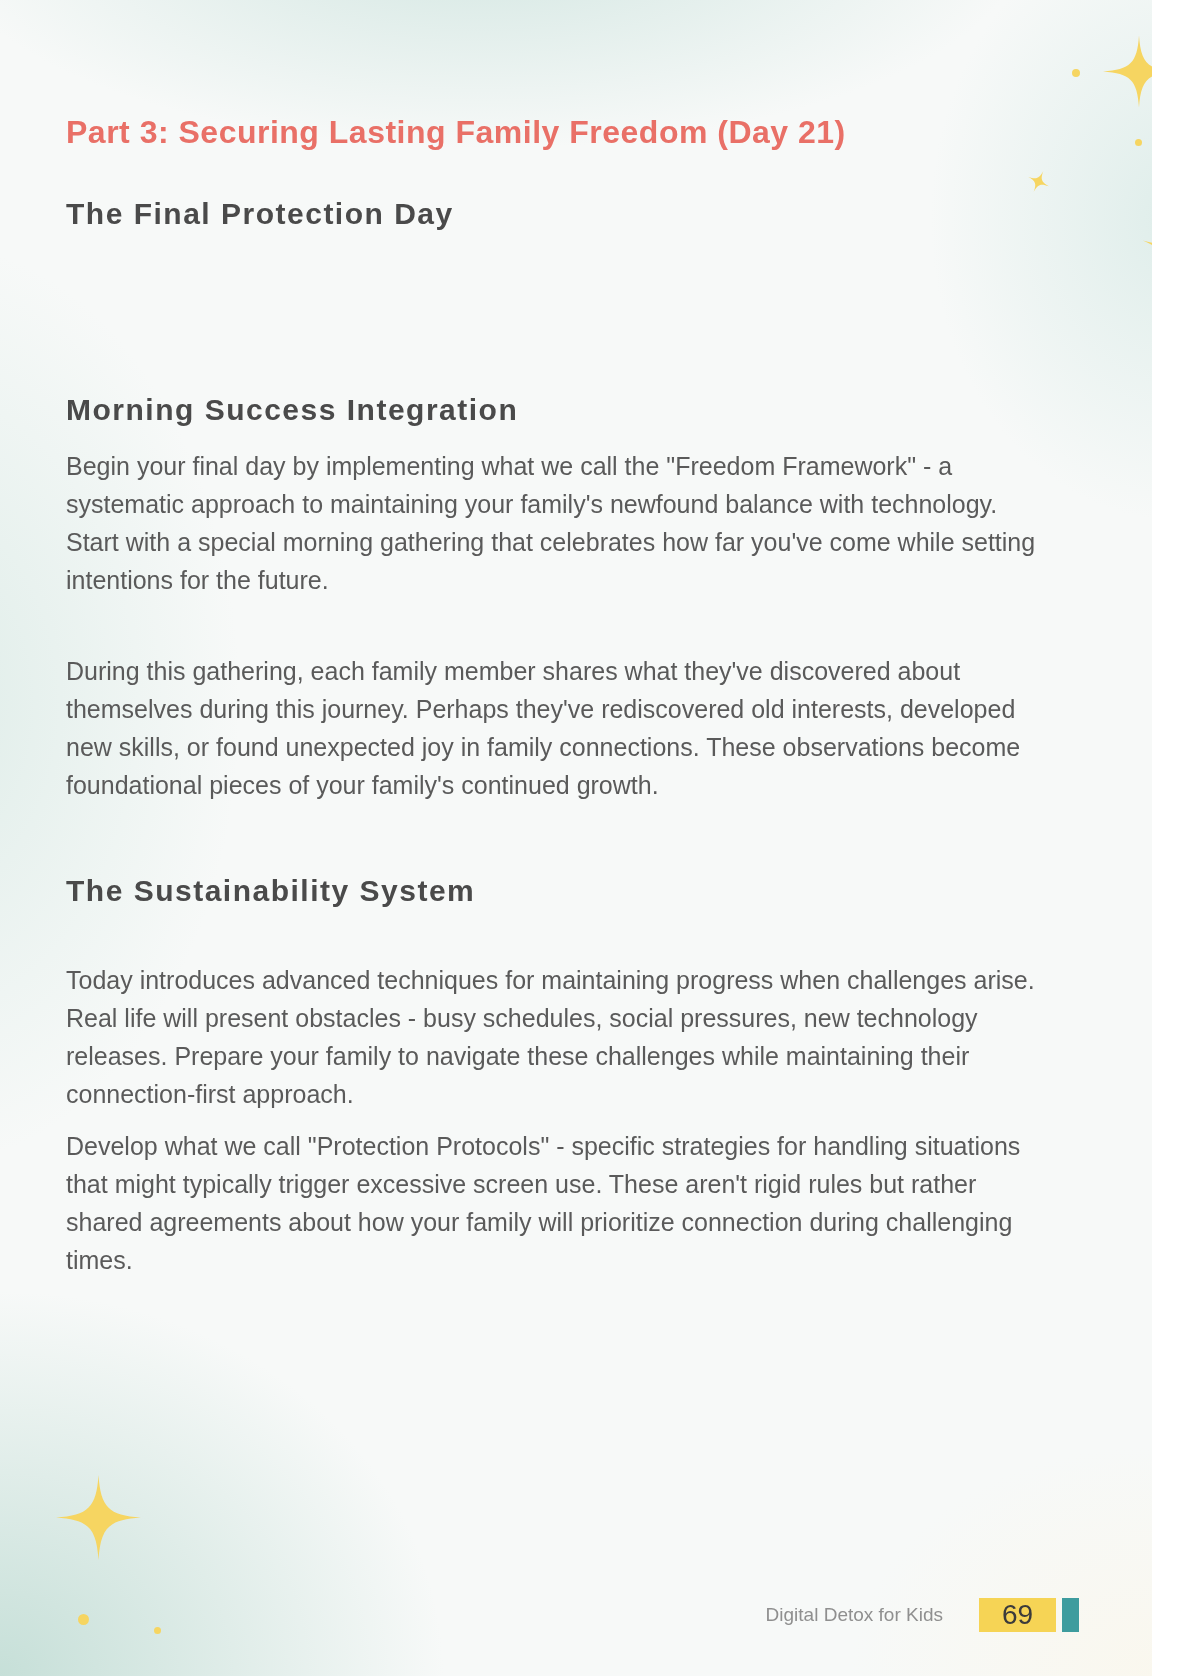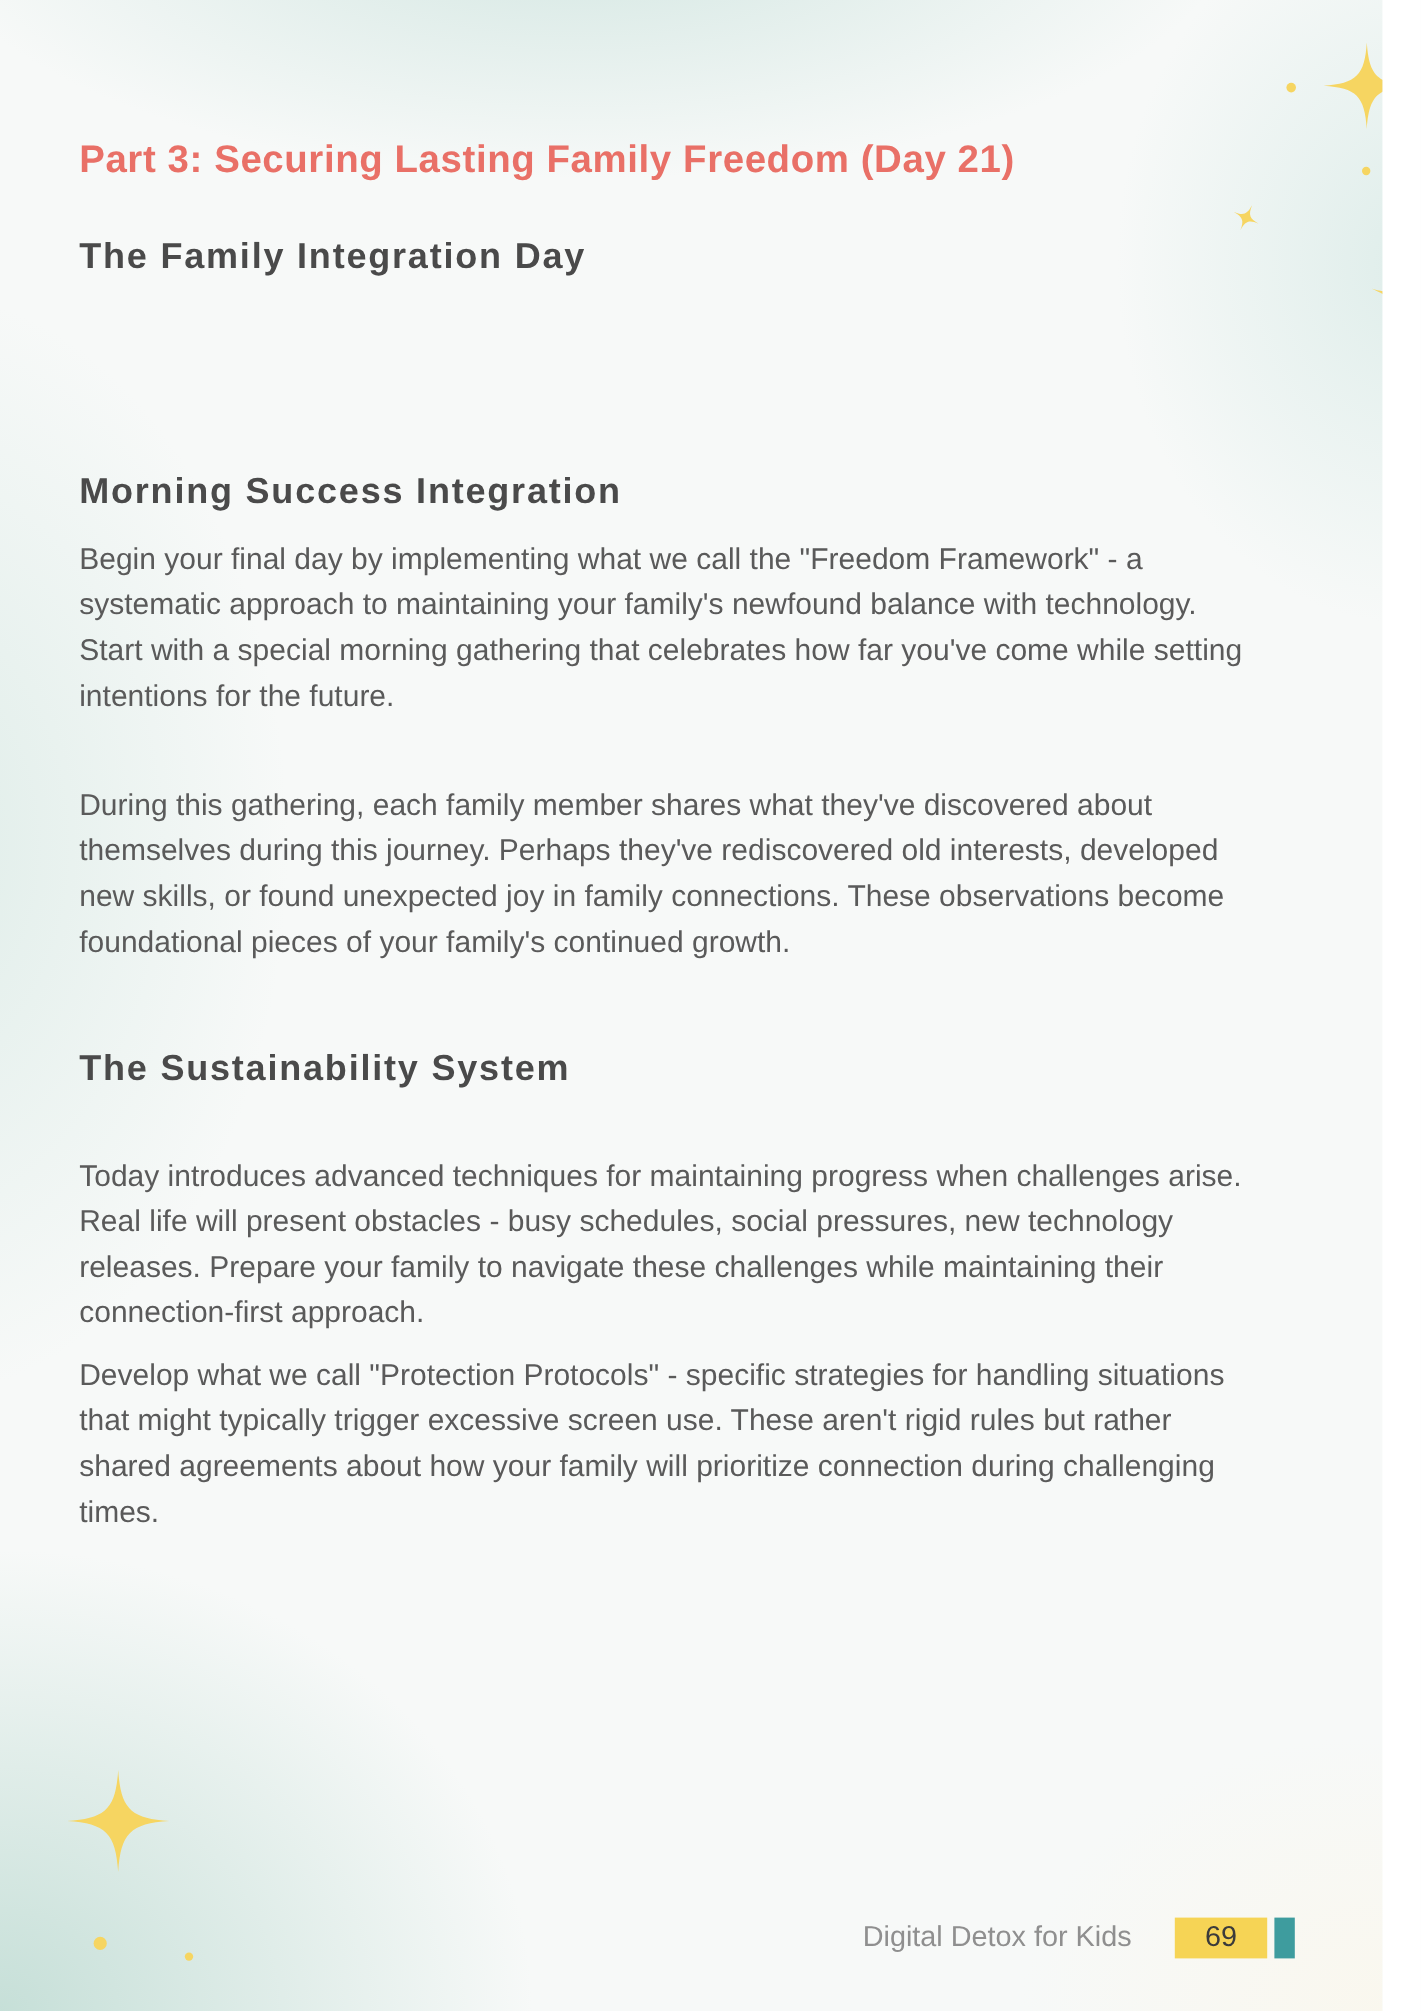--- a/index.html
+++ b/index.html
@@ -59,31 +59,31 @@
   .p-5 { top: 1127px; }
   .footer {
     position: absolute;
     top: 1598px;
     right: 73px;
     height: 34px;
     display: flex;
     align-items: center;
   }
   .footer-title {
-    font-size: 24px;
+    font-size: 19px;
     color: var(--footer-text-color, #8F8F8F);
     margin-right: 36px;
     white-space: nowrap;
   }
   .page-number-badge {
     width: 77px;
     height: 34px;
     background: var(--badge-bg, #F6D455);
     color: var(--badge-text, #3B3B3B);
-    font-size: 24px;
+    font-size: 28px;
     display: flex;
     align-items: center;
     justify-content: center;
     margin-right: 6px;
   }
   .accent-bar {
     width: 17px;
     height: 34px;
     background: var(--accent-bar, #3E9C9E);
   }
@@ -129,21 +129,21 @@
   <div class="sparkle s-bl-large">
     <svg viewBox="0 0 100 100">
         <path d="M50 0 C52.5 38 62 47.5 100 50 C62 52.5 52.5 62 50 100 C47.5 62 38 52.5 0 50 C38 47.5 47.5 38 50 0 Z"></path>
       </svg>
   </div>
   <div class="spark-dot d-3"></div>
   <div class="spark-dot d-4"></div>
 
   <h1 class="page-title">Part 3: Securing Lasting Family Freedom (Day 21)</h1>
 
-  <h2 class="section-heading h2-1">The Family Integration Day</h2>
+  <h2 class="section-heading h2-1">The Final Protection Day</h2>
 
   <h2 class="section-heading h2-2">Morning Success Integration</h2>
   <p class="body-paragraph p-3">During this gathering, each family member shares what they've discovered about themselves during this journey. Perhaps they've rediscovered old interests, developed new skills, or found unexpected joy in family connections. These observations become foundational pieces of your family's continued growth.</p>
   <p class="body-paragraph p-2">Begin your final day by implementing what we call the "Freedom Framework" - a systematic approach to maintaining your family's newfound balance with technology. Start with a special morning gathering that celebrates how far you've come while setting intentions for the future.</p>
 
   <h2 class="section-heading h2-3">The Sustainability System</h2>
   <p class="body-paragraph p-4">Today introduces advanced techniques for maintaining progress when challenges arise. Real life will present obstacles - busy schedules, social pressures, new technology releases. Prepare your family to navigate these challenges while maintaining their connection-first approach.</p>
   <p class="body-paragraph p-5">Develop what we call "Protection Protocols" - specific strategies for handling situations that might typically trigger excessive screen use. These aren't rigid rules but rather shared agreements about how your family will prioritize connection during challenging times.</p>
 
   <div class="footer">

